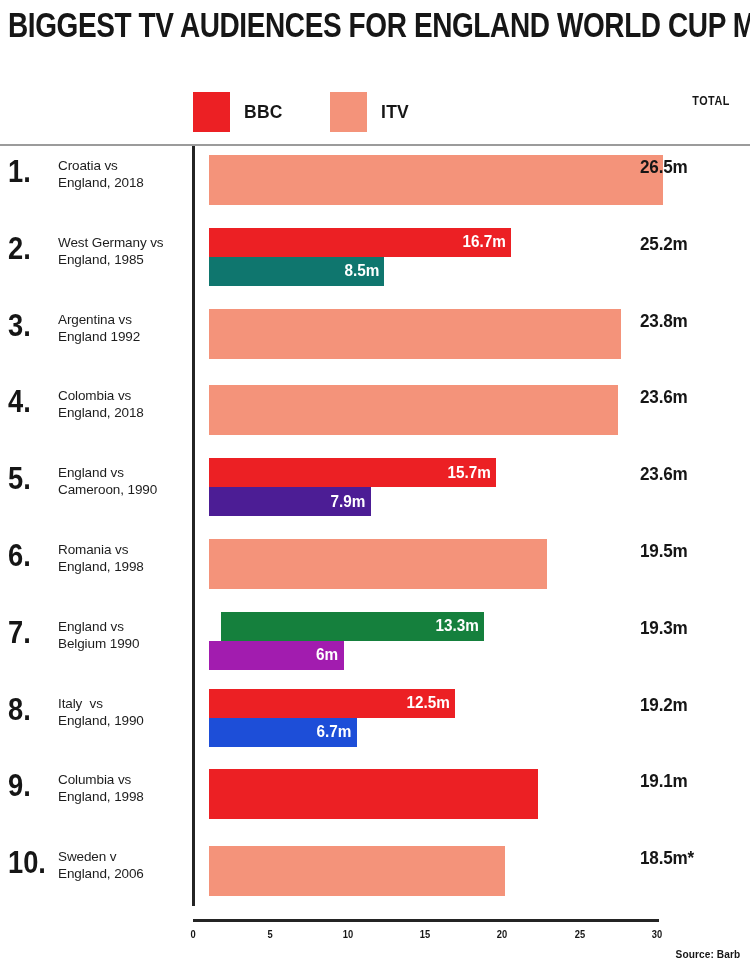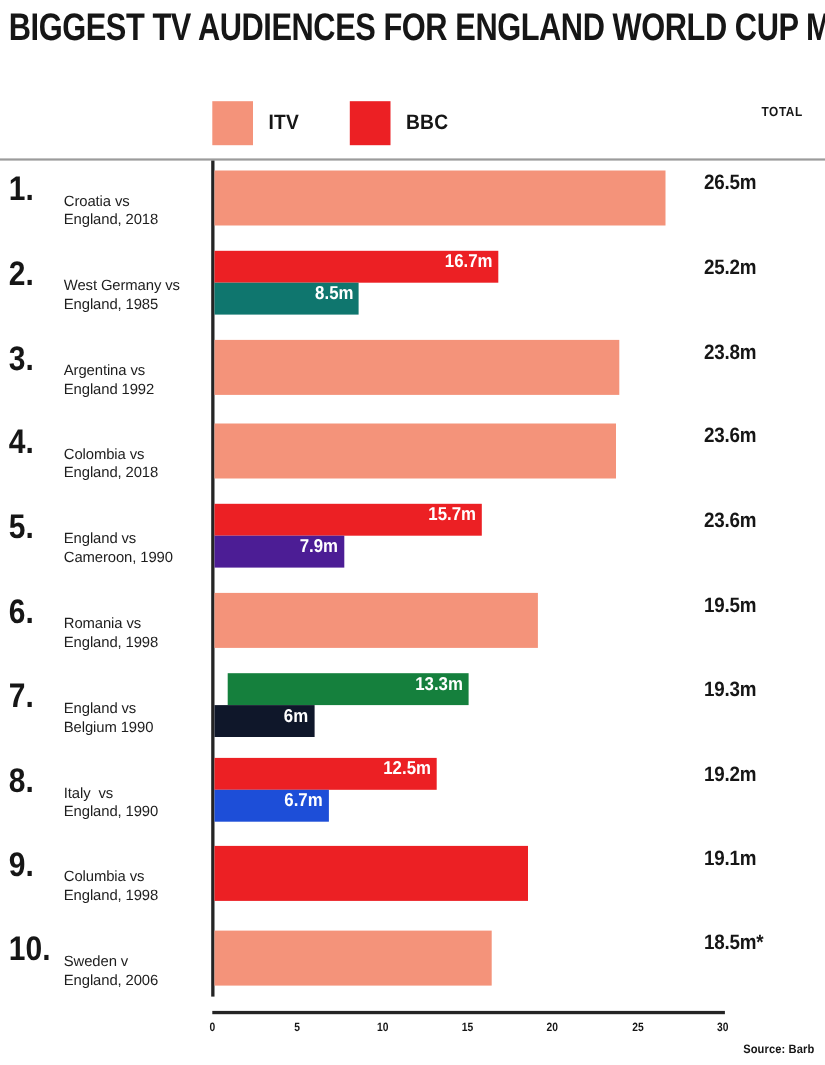--- a/index.html
+++ b/index.html
@@ -118,43 +118,45 @@
     line-height: 32px;
     transform: scaleX(0.88);
     transform-origin: left top;
     color: #161616;
   }
   .rank.wide { font-size: 31px; }
 
   .match {
     position: absolute;
     left: 58px;
-    top: 28px;
+    top: 11px;
     width: 132px;
     font-size: 13.5px;
     line-height: 17px;
     color: #1d1d1d;
     letter-spacing: -0.1px;
     white-space: pre-wrap;
   }
 
   .bars {
     position: absolute;
     left: 195px;
     top: 0px;
     width: 470px;
     height: 76.8px;
   }
 
   .bar {
     position: absolute;
-    left: 0;
+    left: 14px;
     height: 29px;
     display: flex;
+    align-items: center;
     justify-content: flex-end;
+    padding-left: 44px;
   }
   .bar.single { top: 9px; height: 50px; }
   .bar.upper  { top: 5px; }
   .bar.lower  { top: 34px; }
 
   .bar-label {
     font-weight: bold;
     font-size: 17px;
     color: #ffffff;
     padding-right: 6px;
@@ -213,26 +215,26 @@
     color: #161616;
   }
 </style>
 </head>
 <body>
 
 <div class="title">BIGGEST TV AUDIENCES FOR ENGLAND WORLD CUP MATCHES</div>
 
 <div class="legend">
   <div class="legend-item">
+    <span class="legend-swatch" style="background: rgb(236, 32, 36);"></span>
+    <span class="legend-label">BBC</span>
+  </div>
+  <div class="legend-item">
     <span class="legend-swatch" style="background: rgb(244, 147, 122);"></span>
     <span class="legend-label">ITV</span>
-  </div>
-  <div class="legend-item">
-    <span class="legend-swatch" style="background: rgb(236, 32, 36);"></span>
-    <span class="legend-label">BBC</span>
   </div>
 </div>
 
 <div class="total-head">TOTAL</div>
 
 <div class="rule-top"></div>
 
 <div class="plot">
   <div class="axis-line"></div>
   <div id="rows-host">
@@ -301,21 +303,21 @@
         <div class="total">19.5m</div>
       </div>
       <div class="row" style="top: 460.8px;">
         <div class="rank">7.</div>
         <div class="match">England vs
 Belgium 1990</div>
         <div class="bars">
           <div class="bar upper" style="width: 219px; background: #15803d; margin-left: 12px;">
             <span class="bar-label">13.3m</span>
           </div>
-          <div class="bar lower" style="width: 91px; background: #0f172a;">
+          <div class="bar lower" style="width: 91px; background: #a21caf;">
             <span class="bar-label">6m</span>
           </div>
         </div>
         <div class="total">19.3m</div>
       </div>
       <div class="row" style="top: 537.6px;">
         <div class="rank">8.</div>
         <div class="match">Italy  vs
 England, 1990</div>
         <div class="bars">

